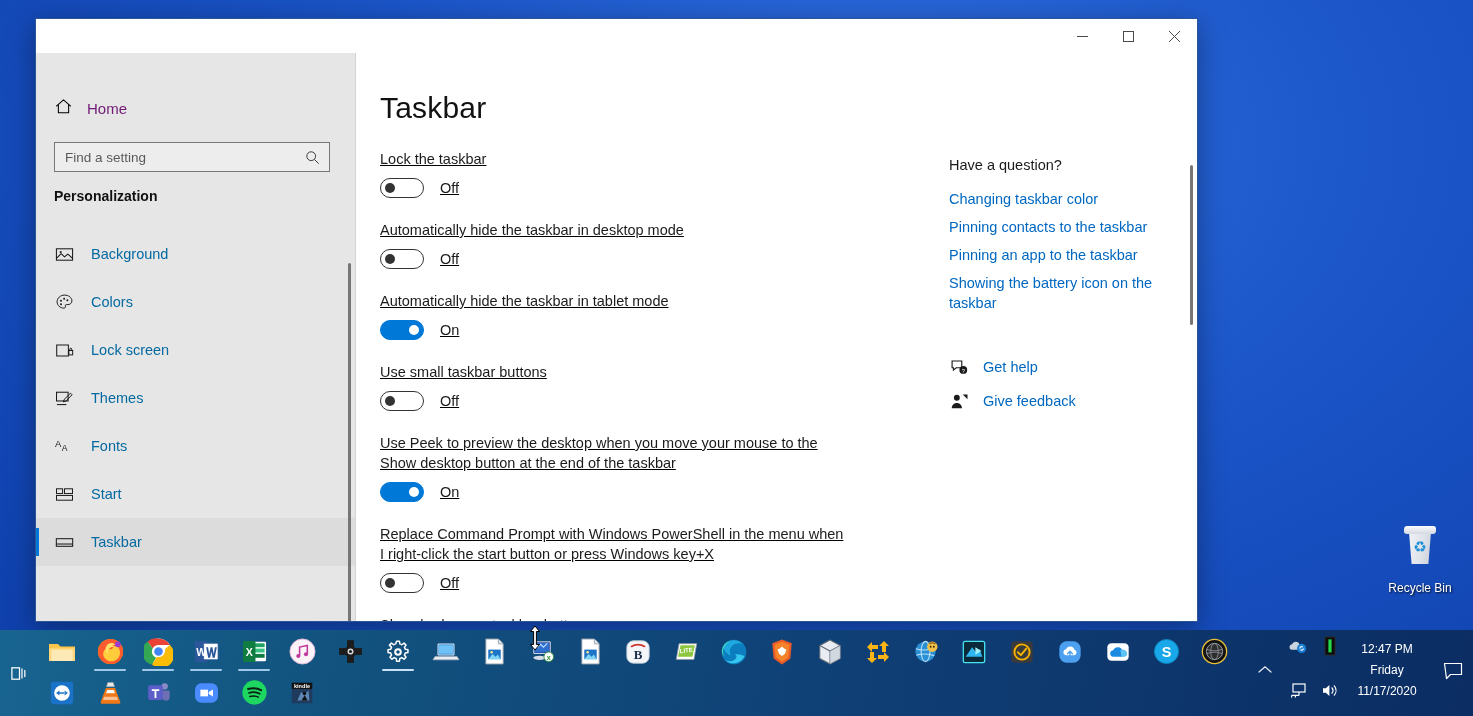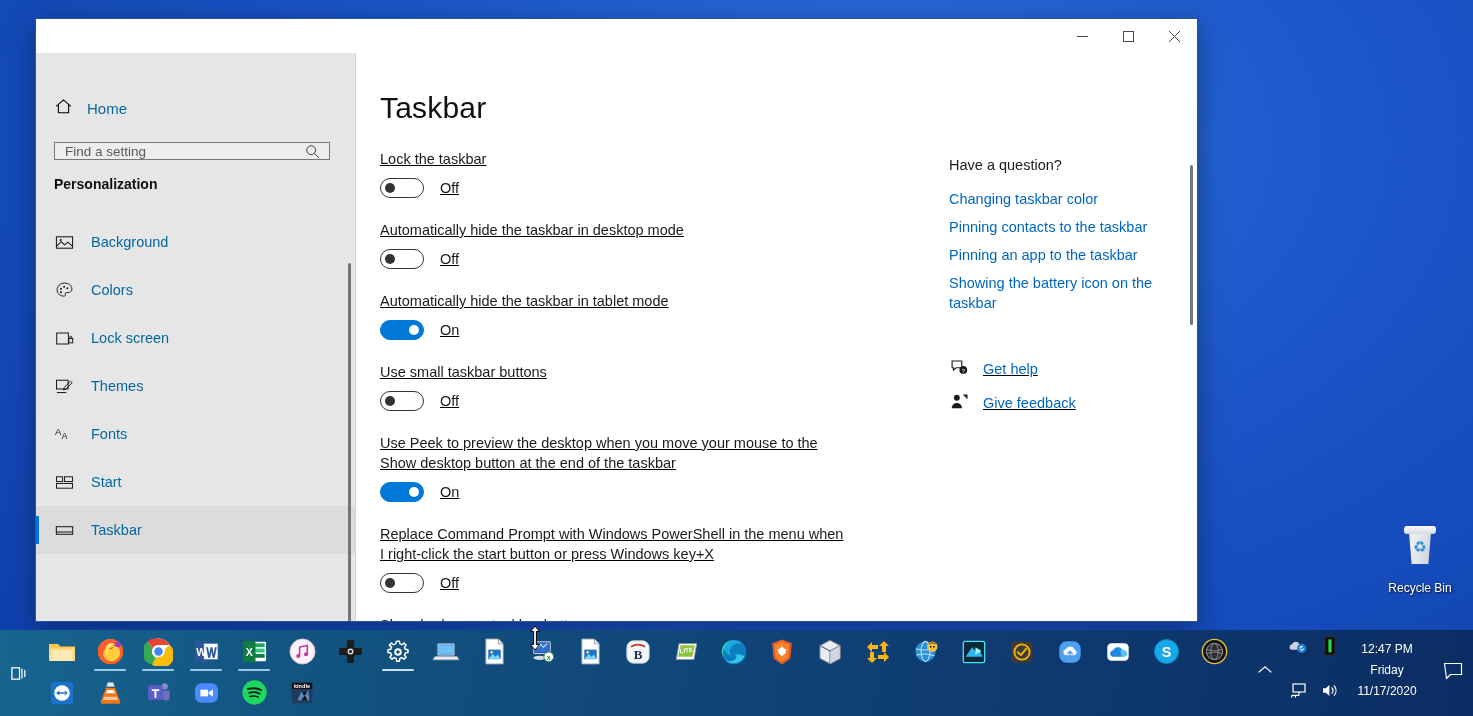--- a/index.html
+++ b/index.html
@@ -85,25 +85,25 @@
     flex: 0 0 320px;
     background: #e6e6e6;
     position: relative;
     overflow: hidden;
   }
   #nav-home {
     display: flex; align-items: center; gap: 14px;
     height: 40px; padding-left: 18px; margin-top: 35px;
     cursor: default;
   }
-  #nav-home .label { font-size: 15px; color: #0369a1; }
+  #nav-home .label { font-size: 15px; color: #701a75; }
   #search-wrap { padding: 14px 26px 0 18px; }
   #search-box {
     position: relative;
-    height: 18px; background: #ededed;
+    height: 30px; background: #ededed;
     border: 1px solid #767676;
     display: flex; align-items: center;
   }
   #search-input {
     flex: 1 1 auto; border: none; outline: none; background: transparent;
     font-family: "Liberation Sans", sans-serif;
     font-size: 13.5px; color: #3b3b3b; padding: 0 8px 0 10px;
   }
   #search-input::placeholder { color: #5a5a5a; }
   #search-icon { padding-right: 9px; color: #3a3a3a; display: flex; }
@@ -177,22 +177,22 @@
     position: relative;
   }
   #help-title { font-size: 14.5px; color: #1b1b1b; margin-bottom: 16px; }
   .help-link {
     display: block; font-size: 14.5px; color: #0067c0;
     line-height: 20px; margin-bottom: 8px; cursor: default;
     text-decoration: none;
   }
   #help-actions { margin-top: 44px; }
   .help-action {
-    display: flex; align-items: flex-end; gap: 14px;
-    margin-bottom: 14px; cursor: default; text-decoration: underline;
+    display: flex; align-items: center; gap: 14px;
+    margin-bottom: 14px; cursor: default;
   }
   .help-action .ha-ico {
     width: 20px; height: 20px; flex: 0 0 20px;
     display: flex; align-items: center; justify-content: center;
     color: #1b1b1b;
   }
   .help-action .ha-label { font-size: 14.5px; color: #0067c0; }
   #content-scrollbar {
     position: absolute; right: 4px; top: 112px;
     width: 3px; height: 160px; background: #767676; border-radius: 2px;

